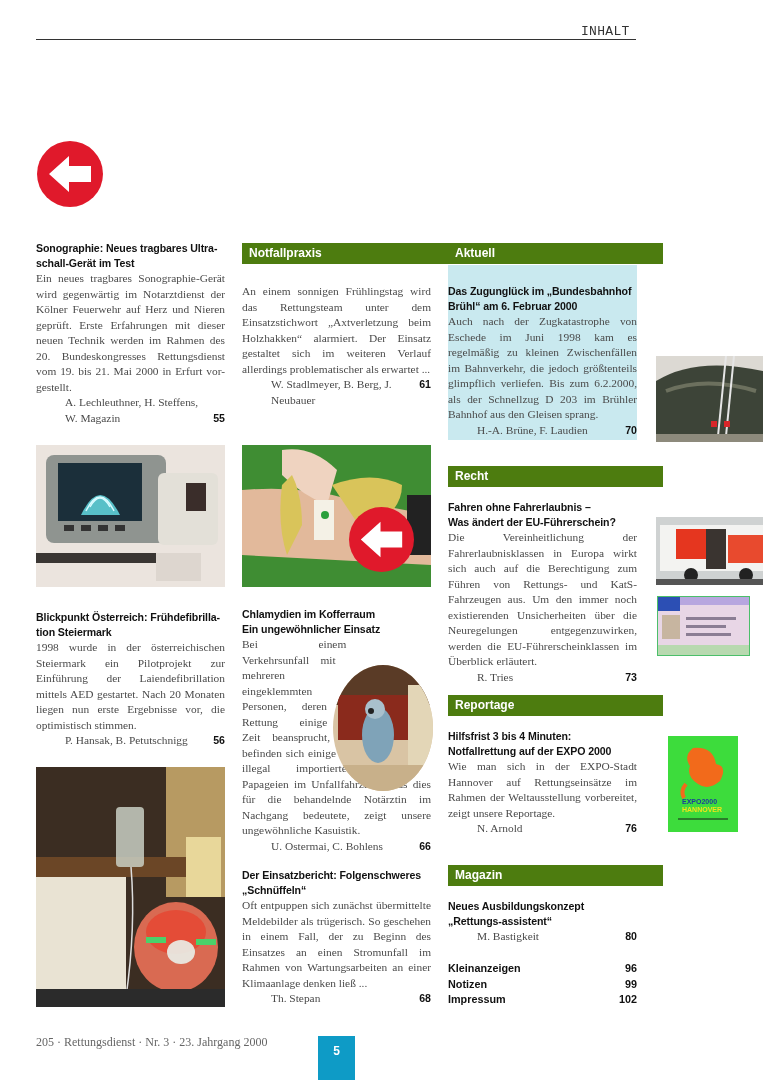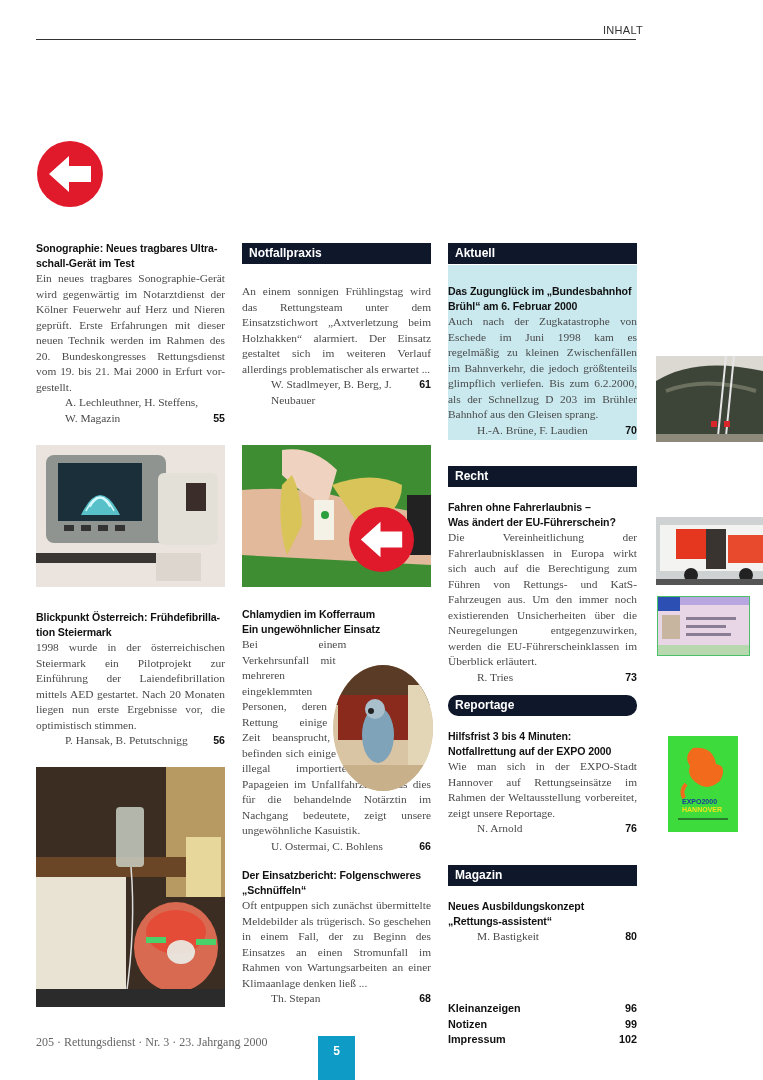--- a/index.html
+++ b/index.html
@@ -1,28 +1,28 @@
 <!DOCTYPE html>
 <html><head>
   <meta charset="utf-8">
   <style>
     * { margin: 0; padding: 0; box-sizing: border-box; }
     html, body { width: 763px; height: 1080px; background: #ffffff; overflow: hidden; }
     body { position: relative; font-family: "Liberation Serif", "DejaVu Serif", serif; color: #2a2a2a; }
 
-    .header-label { position: absolute; left: 603px; top: 24px; font-family: Liberation Sans, sans-serif; font-size: 11px; color: #333; letter-spacing: 0.3px; }
+    .header-label { position: absolute; left: 581px; top: 24px; font-family: Liberation Mono, monospace; font-size: 13px; color: #333; letter-spacing: 0.3px; }
     .header-rule { position: absolute; left: 36px; top: 39px; width: 600px; height: 1px; background: #333; }
 
     .article { position: absolute; width: 189px; }
     .article h3 { font-family: "Liberation Sans", sans-serif; font-weight: bold; font-size: 10.6px; line-height: 15px; color: #111; letter-spacing: -0.1px; }
     .article p { font-size: 11.4px; line-height: 15.5px; color: #4a4a4a; text-align: justify; hyphens: auto; }
     .byline { display: flex; justify-content: space-between; align-items: flex-start; font-size: 11.4px; line-height: 15.5px; color: #4a4a4a; margin-left: 29px; }
     .page-num { font-family: "Liberation Sans", sans-serif; font-weight: bold; font-size: 10.6px; color: #111; }
 
-    .section-bar { position: absolute; width: 189px; height: 21px; background: #0f172a; color: #fff; font-family: "Liberation Sans", sans-serif; font-weight: bold; font-size: 12px; line-height: 21px; padding-left: 7px; }
+    .section-bar { position: absolute; width: 215px; height: 21px; background: #4d7c0f; color: #fff; font-family: "Liberation Sans", sans-serif; font-weight: bold; font-size: 12px; line-height: 21px; padding-left: 7px; }
 
     .aktuell-box { position: absolute; left: 448px; top: 265px; width: 189px; height: 175px; background: #c9e9ef; }
 
     .photo { position: absolute; overflow: hidden; }
 
     .arrow-badge { position: absolute; border-radius: 50%; background: #e0192b; }
     .arrow-badge svg { position: absolute; left: 0; top: 0; width: 100%; height: 100%; }
 
     .misc-row { display: flex; justify-content: space-between; font-family: "Liberation Sans", sans-serif; font-weight: bold; font-size: 10.8px; line-height: 15.5px; color: #111; }
 
@@ -176,41 +176,41 @@
 <div class="article" style="left:448px; top:500px;">
   <h3>Fahren ohne Fahrerlaubnis –</h3>
   <h3>Was ändert der EU-Führerschein?</h3>
   <p>Die Vereinheitlichung der Fahrerlaubnisklassen in Europa wirkt sich auch auf die Berechtigung zum Führen von Rettungs- und KatS-Fahrzeugen aus. Um den immer noch existierenden Unsicherheiten über die Neuregelungen entgegenzuwirken, werden die EU-Führerscheinklassen im Überblick erläutert.</p>
   <div class="byline">
     <span>R. Tries</span>
     <span class="page-num">73</span>
   </div>
 </div>
 
-<div class="section-bar" style="left:448px; top:695px;border-radius:10px;">Reportage</div>
+<div class="section-bar" style="left:448px; top:695px;">Reportage</div>
 <div class="article" style="left:448px; top:729px;">
   <h3>Hilfsfrist 3 bis 4 Minuten:</h3>
   <h3>Notfallrettung auf der EXPO 2000</h3>
   <p>Wie man sich in der EXPO-Stadt Hannover auf Rettungseinsätze im Rahmen der Weltausstellung vorbereitet, zeigt unsere Reportage.</p>
   <div class="byline">
     <span>N. Arnold</span>
     <span class="page-num">76</span>
   </div>
 </div>
 
 <div class="section-bar" style="left:448px; top:865px;">Magazin</div>
 <div class="article" style="left:448px; top:899px;">
   <h3>Neues Ausbildungskonzept „Rettungs-assistent“</h3>
   <div class="byline">
     <span>M. Bastigkeit</span>
     <span class="page-num">80</span>
   </div>
 </div>
 
-<div class="article" style="left:448px; top:1001px;">
+<div class="article" style="left:448px; top:961px;">
   <div class="misc-row">
     <span>Kleinanzeigen</span>
     <span>96</span>
   </div>
   <div class="misc-row">
     <span>Notizen</span>
     <span>99</span>
   </div>
   <div class="misc-row">
     <span>Impressum</span>

